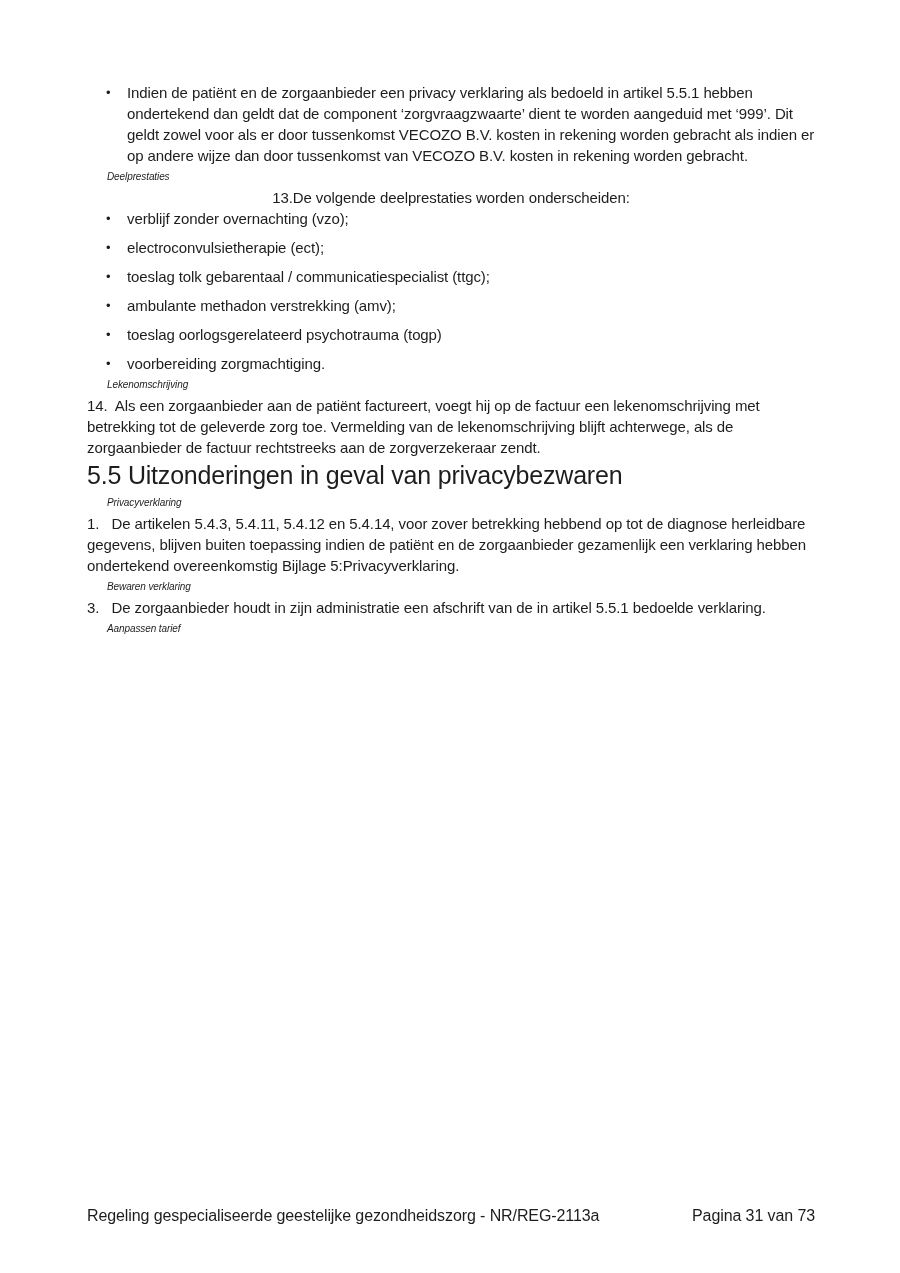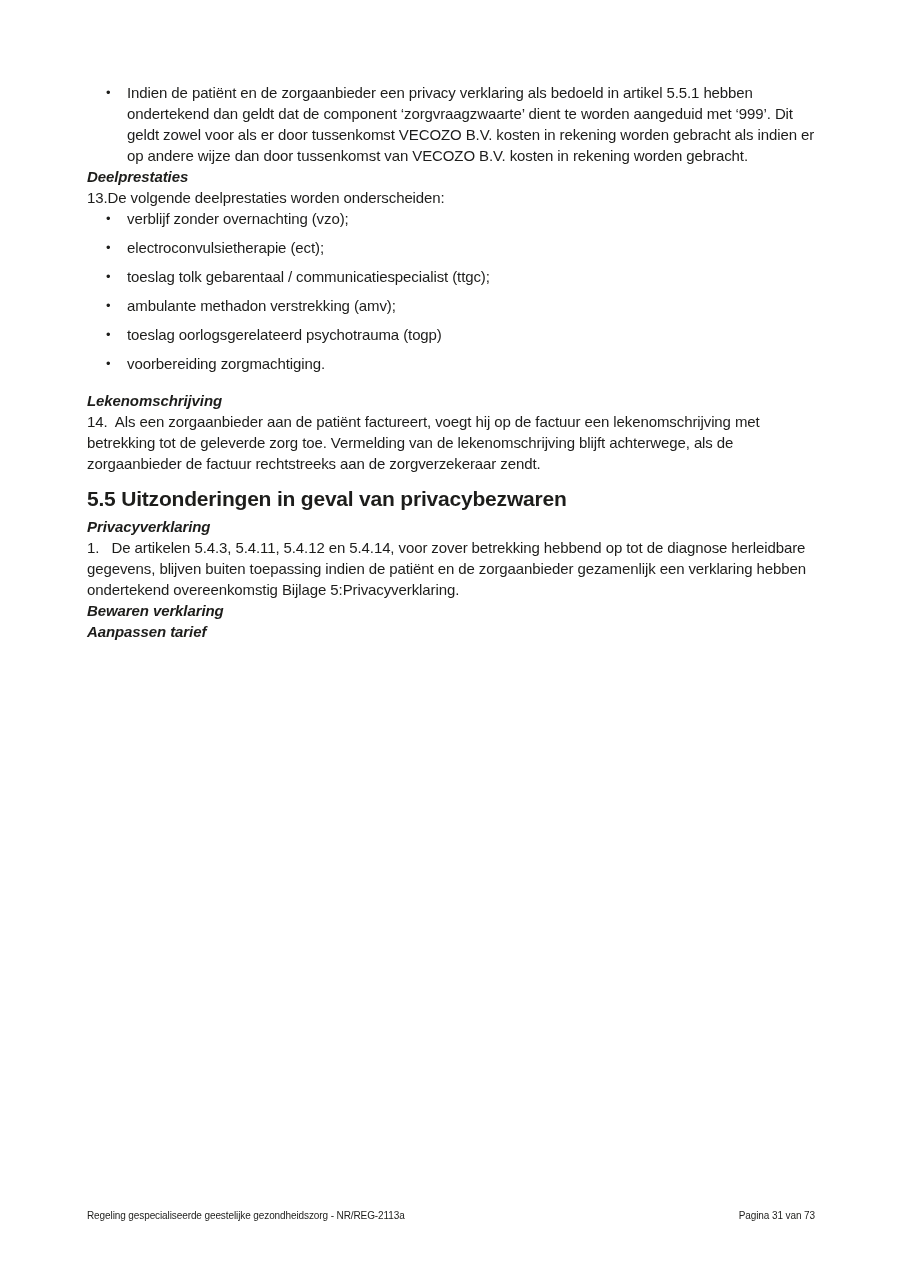--- a/index.html
+++ b/index.html
@@ -40,53 +40,53 @@
     content: "\2022";
     position: absolute;
     left: 19px;
     top: 0;
     font-size: 13px;
   }
   ul.deel li {
     margin-bottom: 8px;
   }
   ul.deel li:last-child {
-    margin-bottom: 16px;
+    margin-bottom: 0;
   }
   h3.subhead {
     font-style: italic;
-    font-weight: bold;
-    font-size: 15px;
+    font-weight: normal;
+    font-size: 10px;
     line-height: 21px;
+    margin-left: 20px;
   }
   h2.section-head {
-    font-weight: bold;
-    font-size: 21px;
+    font-weight: normal;
+    font-size: 25px;
     line-height: 34px;
     letter-spacing: -0.2px;
-    margin-top: 8px;
   }
   .mt-sect  { margin-top: 55px; }
-  .mt-para  { margin-top: 8px; }
+  .mt-para  { margin-top: 8px; text-align: center; }
   .mt-list  { margin-top: 7px; }
   .mt-note  { margin-top: 55px; }
   .mt-head  { margin-top: 35px; }
   .mt-h2    { margin-top: 13px; }
   .mt-sub   { margin-top: 16px; }
   .mt-head2 { margin-top: 34px; }
   .mt-head3 { margin-top: 36px; }
   .mt-head4 { margin-top: 37px; }
   .footer {
     position: absolute;
     left: 87px;
     right: 85px;
     top: 1207px;
     display: flex;
     justify-content: space-between;
-    font-size: 10px;
+    font-size: 16px;
     line-height: 18px;
     letter-spacing: -0.1px;
   }
 </style>
 </head>
 <body>
 
 <div class="page">
   <div class="content">
 
@@ -115,20 +115,21 @@
     <h2 class="section-head mt-h2">5.5 Uitzonderingen in geval van privacybezwaren</h2>
 
     <h3 class="subhead mt-sub">Privacyverklaring</h3>
 
     <p class="mt-list">1.&nbsp;&nbsp; De artikelen 5.4.3, 5.4.11, 5.4.12 en 5.4.14, voor zover betrekking hebbend op tot de diagnose herleidbare gegevens, blijven buiten toepassing indien de patiënt en de zorgaanbieder gezamenlijk een verklaring hebben ondertekend overeenkomstig Bijlage 5:Privacyverklaring.</p>
 
     <h3 class="subhead mt-head2">Bewaren verklaring</h3>
 
 
 
+    <p class="mt-list">3.&nbsp;&nbsp; De zorgaanbieder houdt in zijn administratie een afschrift van de in artikel 5.5.1 bedoelde verklaring.</p>
 
     <h3 class="subhead mt-head4">Aanpassen tarief</h3>
 
   </div>
 
   <div class="footer">
     <span>Regeling gespecialiseerde geestelijke gezondheidszorg - NR/REG-2113a</span>
     <span>Pagina 31 van 73</span>
   </div>
 </div>

